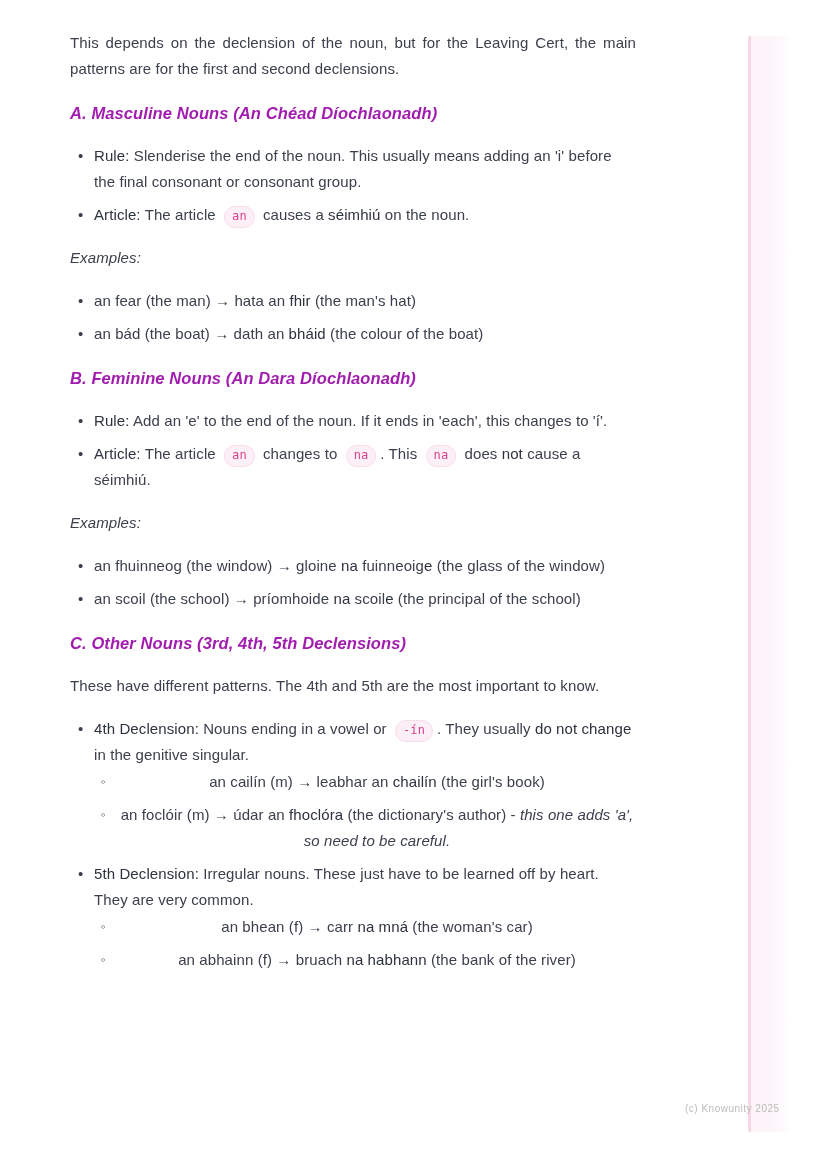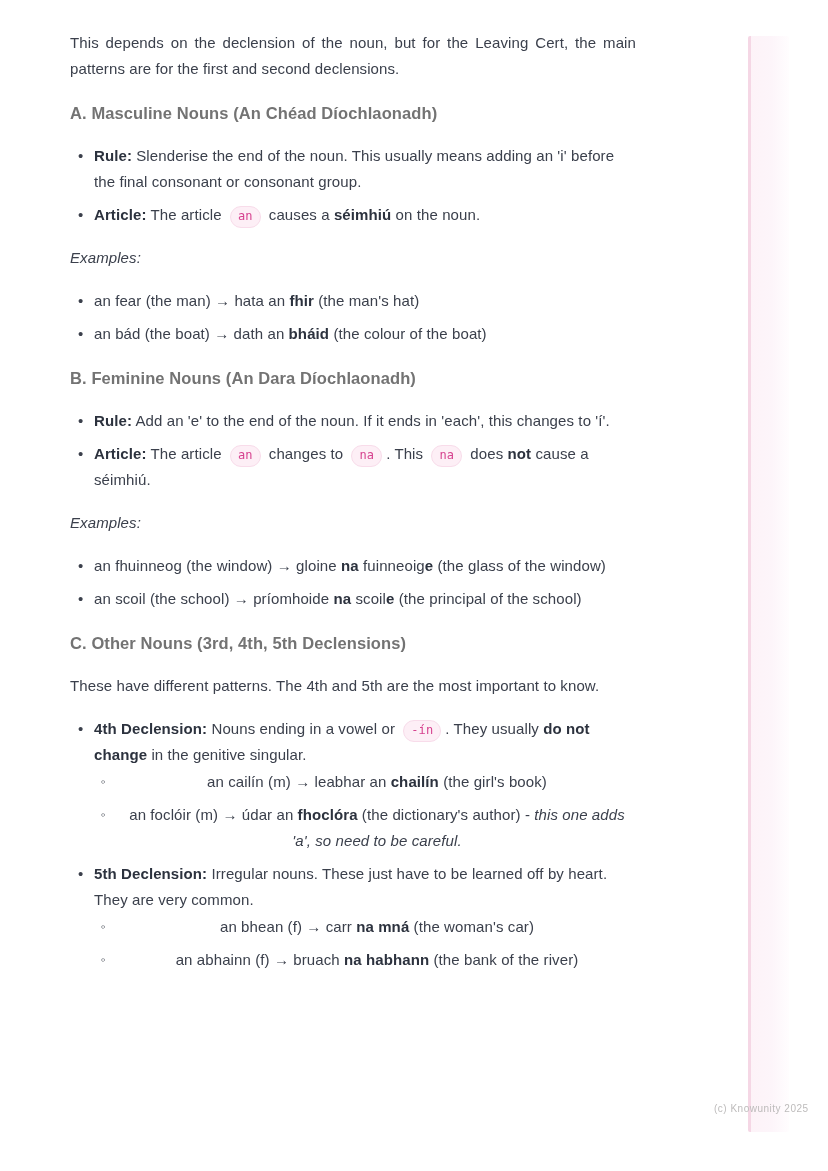--- a/index.html
+++ b/index.html
@@ -19,39 +19,40 @@
     font-size: 15px;
     line-height: 26px;
     letter-spacing: 0.1px;
   }
   .content p { margin: 0 0 17px 0; text-align: justify; }
   .content p.i { text-align: left; }
   .content h3 {
     margin: 17px 0 16px 0;
     font-size: 16.5px;
     line-height: 28px;
-    color: #737373;
+    color: #a21caf;
     font-weight: bold;
+    font-style: italic;
   }
   .content ul { list-style: none; margin: 0 0 17px 0; padding: 0; }
   .content ul li { position: relative; padding-left: 24px; margin-bottom: 7px; }
   .content ul.lvl1 > li::before {
     content: "\2022";
     position: absolute; left: 8px; top: 0;
     color: #3b404c;
   }
   .content ul.lvl2 { margin: 1px 0 7px 0; }
   .content ul.lvl2 > li { padding-left: 24px; margin-bottom: 7px; text-align: center; }
   .content ul.lvl2 > li::before {
     content: "\25E6";
     position: absolute; left: 7px; top: 0;
     font-size: 13px;
     color: #3b404c;
   }
-  .b { font-weight: bold; color: #2c323e; }
+  .b { font-weight: normal; color: #2c323e; }
   .i { font-style: italic; }
   .chip {
     display: inline-block;
     font-family: "DejaVu Sans Mono", monospace;
     font-size: 12px;
     line-height: 17px;
     background: #fdeff6;
     color: #d6428f;
     border: 1px solid #f8dcea;
     border-radius: 11px;
@@ -64,21 +65,21 @@
     position: absolute;
     left: 748px; top: 36px;
     width: 41px; height: 1096px;
     border-left: 3px solid #f5d7e5;
     background: linear-gradient(to right, #fdf3f8 0%, #fdf5fa 55%, #fffdfe 100%);
     border-radius: 2px;
     z-index: 1;
   }
   .watermark {
     position: absolute;
-    top: 1102px; left: 714px;
+    top: 1102px; left: 685px;
     font-size: 10px;
     line-height: 14px;
     color: #bdbbbb;
     letter-spacing: 0.5px;
     z-index: 2;
   }
 </style>
 </head>
 <body>
 

